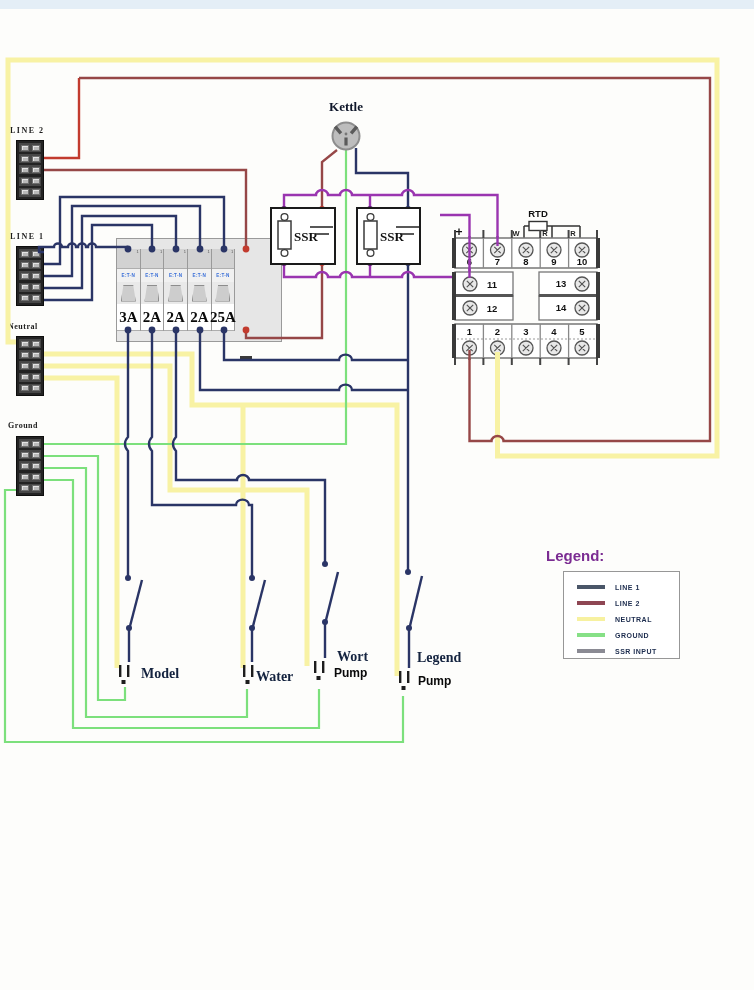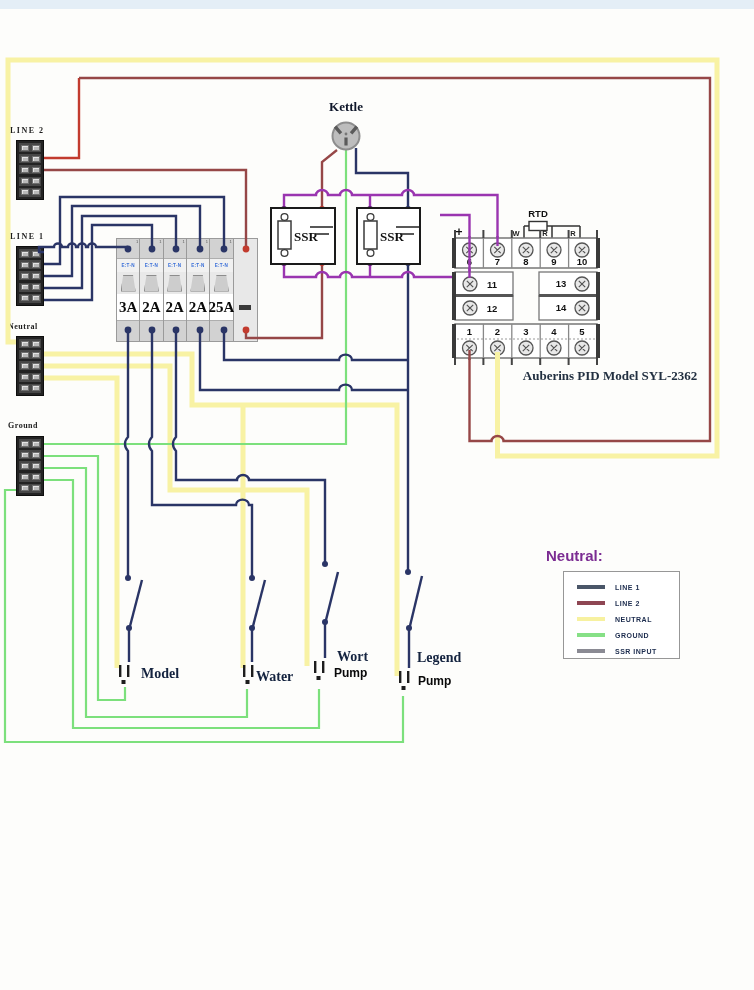--- a/index.html
+++ b/index.html
@@ -19,21 +19,21 @@
   .dot-purple{fill:#5d2070;}
   
   .tblock{position:absolute;left:16px;width:28px;height:60px;background:#232323;border:1px solid #0e0e0e;
           box-sizing:border-box;display:flex;flex-direction:column;justify-content:space-evenly;}
   .trow{height:9px;margin:0 2px;background:#474747;display:flex;justify-content:center;align-items:center;gap:3px;}
   .screwsq{width:8px;height:6px;background:#b9b9b9;border:1px solid #6e6e6e;box-sizing:border-box;
            box-shadow:inset 1px 1px 0 #e3e3e3;}
   .blklabel{position:absolute;font-family:"Liberation Serif",serif;font-weight:bold;font-size:8px;
             letter-spacing:1.5px;color:#1d1d1d;white-space:nowrap;}
   
-  #bank{position:absolute;left:116px;top:238px;width:142px;height:104px;display:flex;border:1px solid #9a9a9a;box-sizing:border-box;background:#e6e6e6;}
+  #bank{position:absolute;left:116px;top:238px;width:166px;height:104px;display:flex;border:1px solid #9a9a9a;box-sizing:border-box;background:#e6e6e6;align-items:center;}
   .slot{width:23.67px;border-right:1px solid #9a9a9a;box-sizing:border-box;display:flex;flex-direction:column;}
   .slot:last-child{border-right:none;}
   .bterm{height:19px;background:#d2d2d2;border-bottom:1px solid #aeaeae;position:relative;}
   .bterm .tmark{position:absolute;right:1px;top:0;font-size:4px;color:#555;}
   .bbrand{height:13px;background:#f1f1f1;color:#3a6fd8;font-size:4.6px;font-weight:bold;letter-spacing:.3px;
           display:flex;align-items:center;justify-content:center;}
   .btoggle{height:22px;background:#e9e9e9;display:flex;align-items:center;justify-content:center;}
   .btoggle .knob{width:13px;height:15px;background:#cdcdcd;border:1px solid #8d8d8d;
                  clip-path:polygon(18% 0,82% 0,100% 100%,0 100%);}
   .brating{height:26px;background:#fff;display:flex;align-items:center;justify-content:center;
@@ -425,23 +425,22 @@
     </g>
   </svg>
 
   <div class="plabel" id="kettlelabel" style="left:316px;top:99px;width:60px;text-align:center;">Kettle</div>
   <div class="plabel" style="left:141px;top:666px;font-size:14px;">Model</div>
   <div class="plabel" style="left:256px;top:669px;font-size:14px;">Water</div>
   <div class="plabel" style="left:337px;top:649px;font-size:14px;">Wort</div>
   <div class="pumplabel" style="left:334px;top:666px;font-size:12px;">Pump</div>
   <div class="plabel" style="left:417px;top:650px;font-size:14px;">Legend</div>
   <div class="pumplabel" style="left:418px;top:674px;font-size:12px;">Pump</div>
-  <div id="pidcaption">Auberins PID Model SYL-2362</div>
-
-  <div id="legendtitle">Neutral:</div>
+
+  <div id="legendtitle">Legend:</div>
   <div id="legendbox">
     <div class="lrow">
       <span class="lswatch" style="background-color: rgb(74, 86, 104);"></span>
       <span class="llabel">LINE 1</span>
     </div>
     <div class="lrow">
       <span class="lswatch" style="background-color: rgb(142, 70, 83);"></span>
       <span class="llabel">LINE 2</span>
     </div>
     <div class="lrow">

